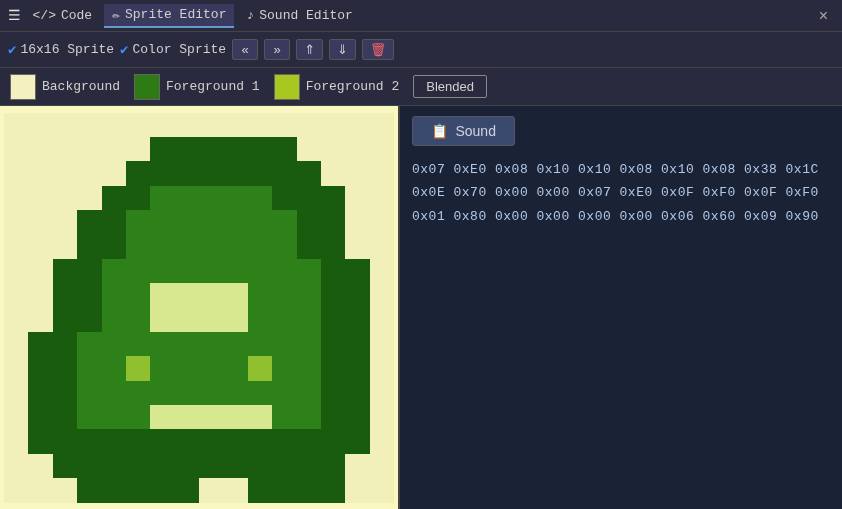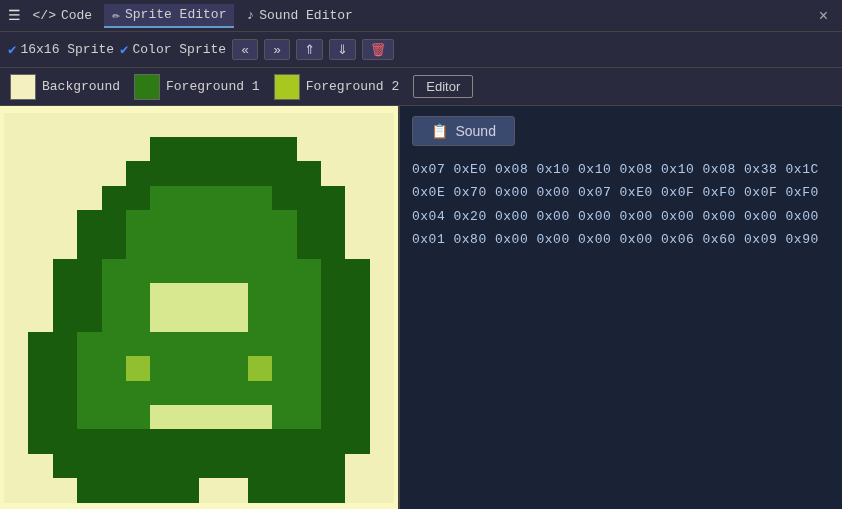--- a/index.html
+++ b/index.html
@@ -218,21 +218,21 @@
   <button class="toolbar-btn danger">🗑</button>
 </div>
 
 <div class="color-row">
   <div class="color-swatch" style="background:#f5f0c0;"></div>
   <span class="color-label">Background</span>
   <div class="color-swatch" style="background:#2e7a14;"></div>
   <span class="color-label">Foreground 1</span>
   <div class="color-swatch" style="background:#a8c820;"></div>
   <span class="color-label">Foreground 2</span>
-  <button class="blended-btn">Editor</button>
+  <button class="blended-btn">Blended</button>
 </div>
 
 <div class="main-area">
 
   <div class="sprite-canvas" id="sprite-canvas">
     <div class="sprite-grid" id="sprite-grid">
         <div class="pixel" style="background: rgb(240, 240, 184);"></div>
         <div class="pixel" style="background: rgb(240, 240, 184);"></div>
         <div class="pixel" style="background: rgb(240, 240, 184);"></div>
         <div class="pixel" style="background: rgb(240, 240, 184);"></div>
@@ -492,17 +492,16 @@
   </div>
 
   <div class="right-panel">
     <button class="copy-btn">
       <span>📋</span>
       <span>Sound</span>
     </button>
     <div class="hex-data" id="hex-data">
         <div>0x07 0xE0 0x08 0x10 0x10 0x08 0x10 0x08 0x38 0x1C</div>
         <div>0x0E 0x70 0x00 0x00 0x07 0xE0 0x0F 0xF0 0x0F 0xF0</div>
-        <div>0x04 0x20 0x00 0x00 0x00 0x00 0x00 0x00 0x00 0x00</div>
         <div>0x01 0x80 0x00 0x00 0x00 0x00 0x06 0x60 0x09 0x90</div>
       </div>
   </div>
 </div>
 
 </body></html>

